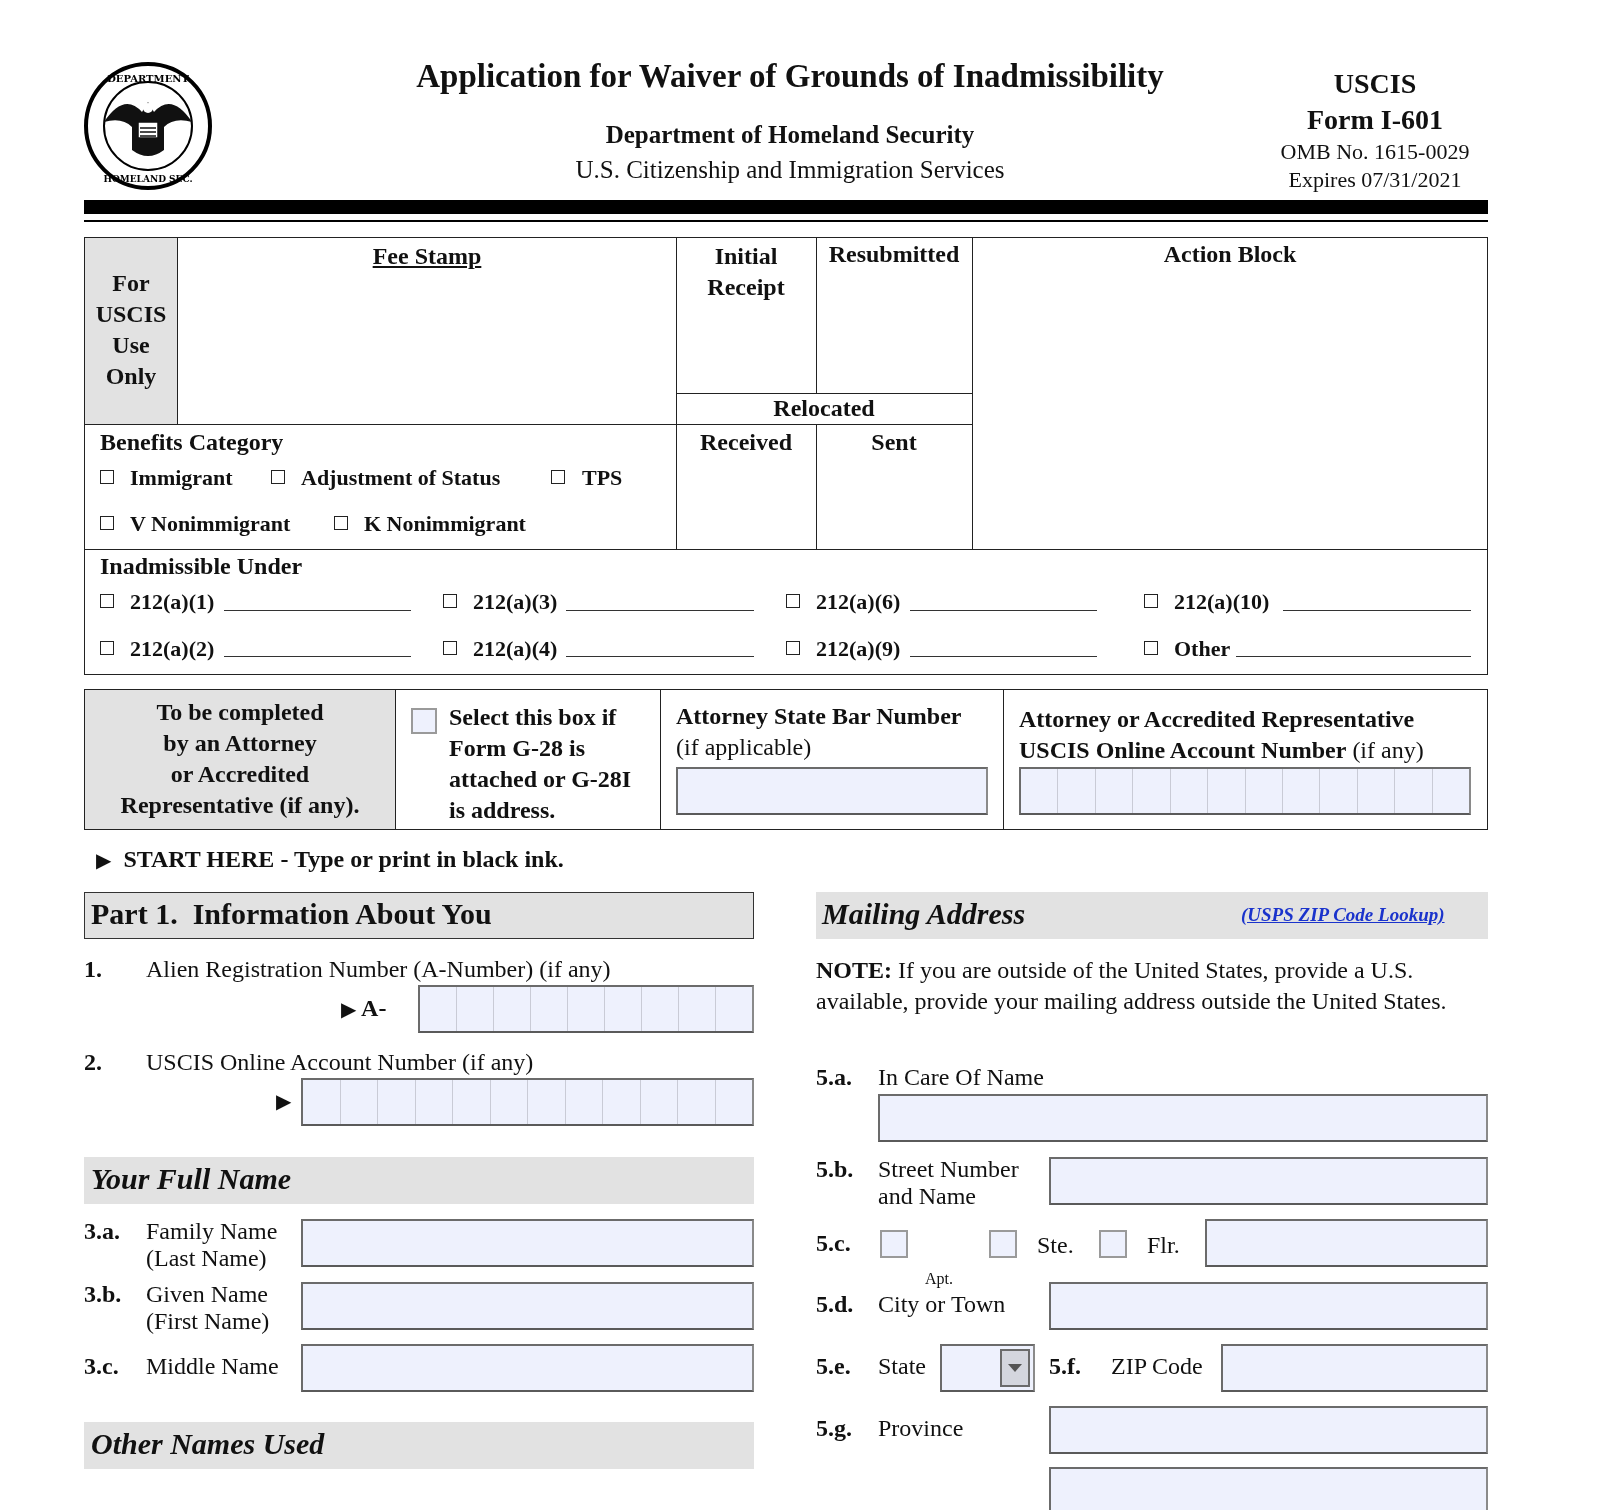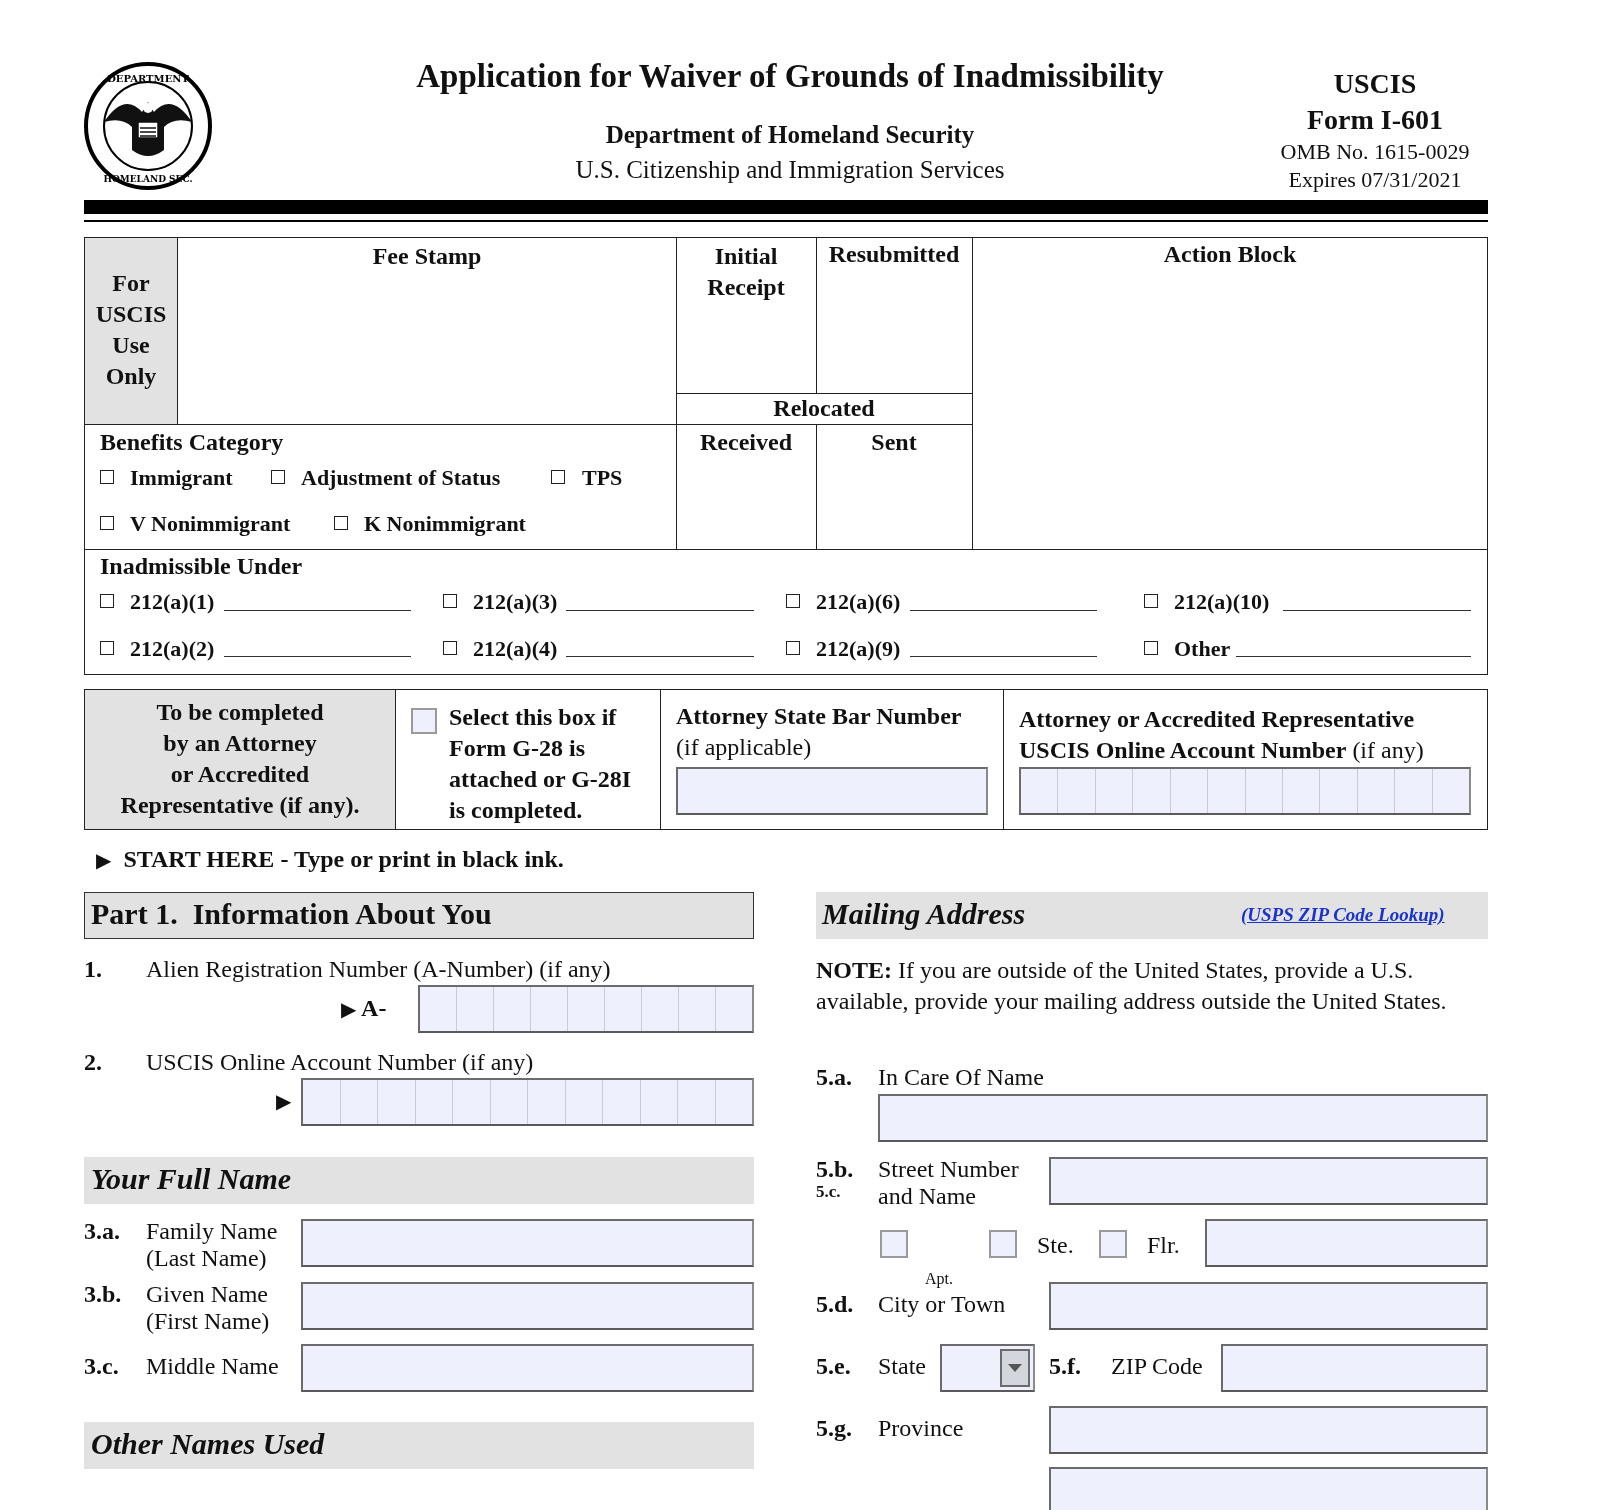--- a/index.html
+++ b/index.html
@@ -51,21 +51,21 @@
 
 <div class="abs" style="left:84px;top:237px;width:1404px;height:438px;border:1.5px solid #222;box-sizing:border-box;"></div>
 <div class="abs" style="left:85px;top:238px;width:92px;height:187px;background:#e2e2e2;"></div>
 <div class="vline" style="left:177px;top:237px;height:188px;"></div>
 <div class="t b center" style="left:85px;top:268px;width:92px;font-size:24px;line-height:31px;">
   <div>For</div>
   <div>USCIS</div>
   <div>Use</div>
   <div>Only</div>
 </div>
-<div class="t b center" style="left:178px;top:243px;width:498px;font-size:24px;">Fee Stamp</div>
+<div class="t b center" style="left:178px;top:243px;width:498px;font-size:24px;text-decoration:underline;">Fee Stamp</div>
 
 <div class="vline" style="left:676px;top:237px;height:313px;"></div>
 <div class="vline" style="left:816px;top:237px;height:157px;"></div>
 <div class="vline" style="left:972px;top:237px;height:313px;"></div>
 <div class="hline" style="left:676px;top:393px;width:296px;"></div>
 <div class="hline" style="left:84px;top:424px;width:888px;"></div>
 <div class="vline" style="left:816px;top:424px;height:126px;"></div>
 <div class="hline" style="left:84px;top:549px;width:1404px;"></div>
 
 <div class="t b center" style="left:676px;top:241px;width:140px;font-size:24px;line-height:31px;">
@@ -129,21 +129,21 @@
   <div>To be completed</div>
   <div>by an Attorney</div>
   <div>or Accredited</div>
   <div>Representative (if any).</div>
 </div>
 <span class="cbf" style="left:411px;top:708px;"></span>
 <div class="t b" style="left:449px;top:702px;font-size:24px;line-height:31px;">
   <div>Select this box if</div>
   <div>Form G-28 is</div>
   <div>attached or G-28I</div>
-  <div>is completed.</div>
+  <div>is address.</div>
 </div>
 <div class="t b" style="left:676px;top:703px;font-size:24px;">Attorney State Bar Number</div>
 <div class="t" style="left:676px;top:734px;font-size:24px;">(if applicable)</div>
 <div class="field" style="left:676px;top:767px;width:312px;height:48px;"></div>
 
 <div class="t b" style="left:1019px;top:706px;font-size:24px;">Attorney or Accredited Representative</div>
 <div class="t" style="left:1019px;top:737px;font-size:24px;">
   <span class="b">USCIS Online Account Number</span>
   <span>(if any)</span>
 </div>
@@ -243,21 +243,21 @@
 <div class="t" style="left:878px;top:1064px;font-size:24px;">In Care Of Name</div>
 <div class="field" style="left:878px;top:1094px;width:610px;height:48px;"></div>
 
 <div class="t b" style="left:816px;top:1156px;font-size:24px;">5.b.</div>
 <div class="t" style="left:878px;top:1156px;font-size:24px;line-height:27px;">
   <div>Street Number</div>
     <div>and Name</div>
 </div>
 <div class="field" style="left:1049px;top:1157px;width:439px;height:48px;"></div>
 
-<div class="t b" style="left:816px;top:1182px;font-size:17px;">5.c.</div>
+<div class="t b" style="left:816px;top:1230px;font-size:24px;">5.c.</div>
 <span class="cbf" style="left:880px;top:1230px;width:28px;height:28px;"></span>
 <div class="t" style="left:925px;top:1226px;font-size:16px;margin-top:44px;">Apt.</div>
 <span class="cbf" style="left:989px;top:1230px;width:28px;height:28px;"></span>
 <div class="t" style="left:1037px;top:1232px;font-size:24px;">Ste.</div>
 <span class="cbf" style="left:1099px;top:1230px;width:28px;height:28px;"></span>
 <div class="t" style="left:1147px;top:1232px;font-size:24px;">Flr.</div>
 <div class="field" style="left:1205px;top:1219px;width:283px;height:48px;"></div>
 
 <div class="t b" style="left:816px;top:1291px;font-size:24px;">5.d.</div>
 <div class="t" style="left:878px;top:1291px;font-size:24px;">City or Town</div>

